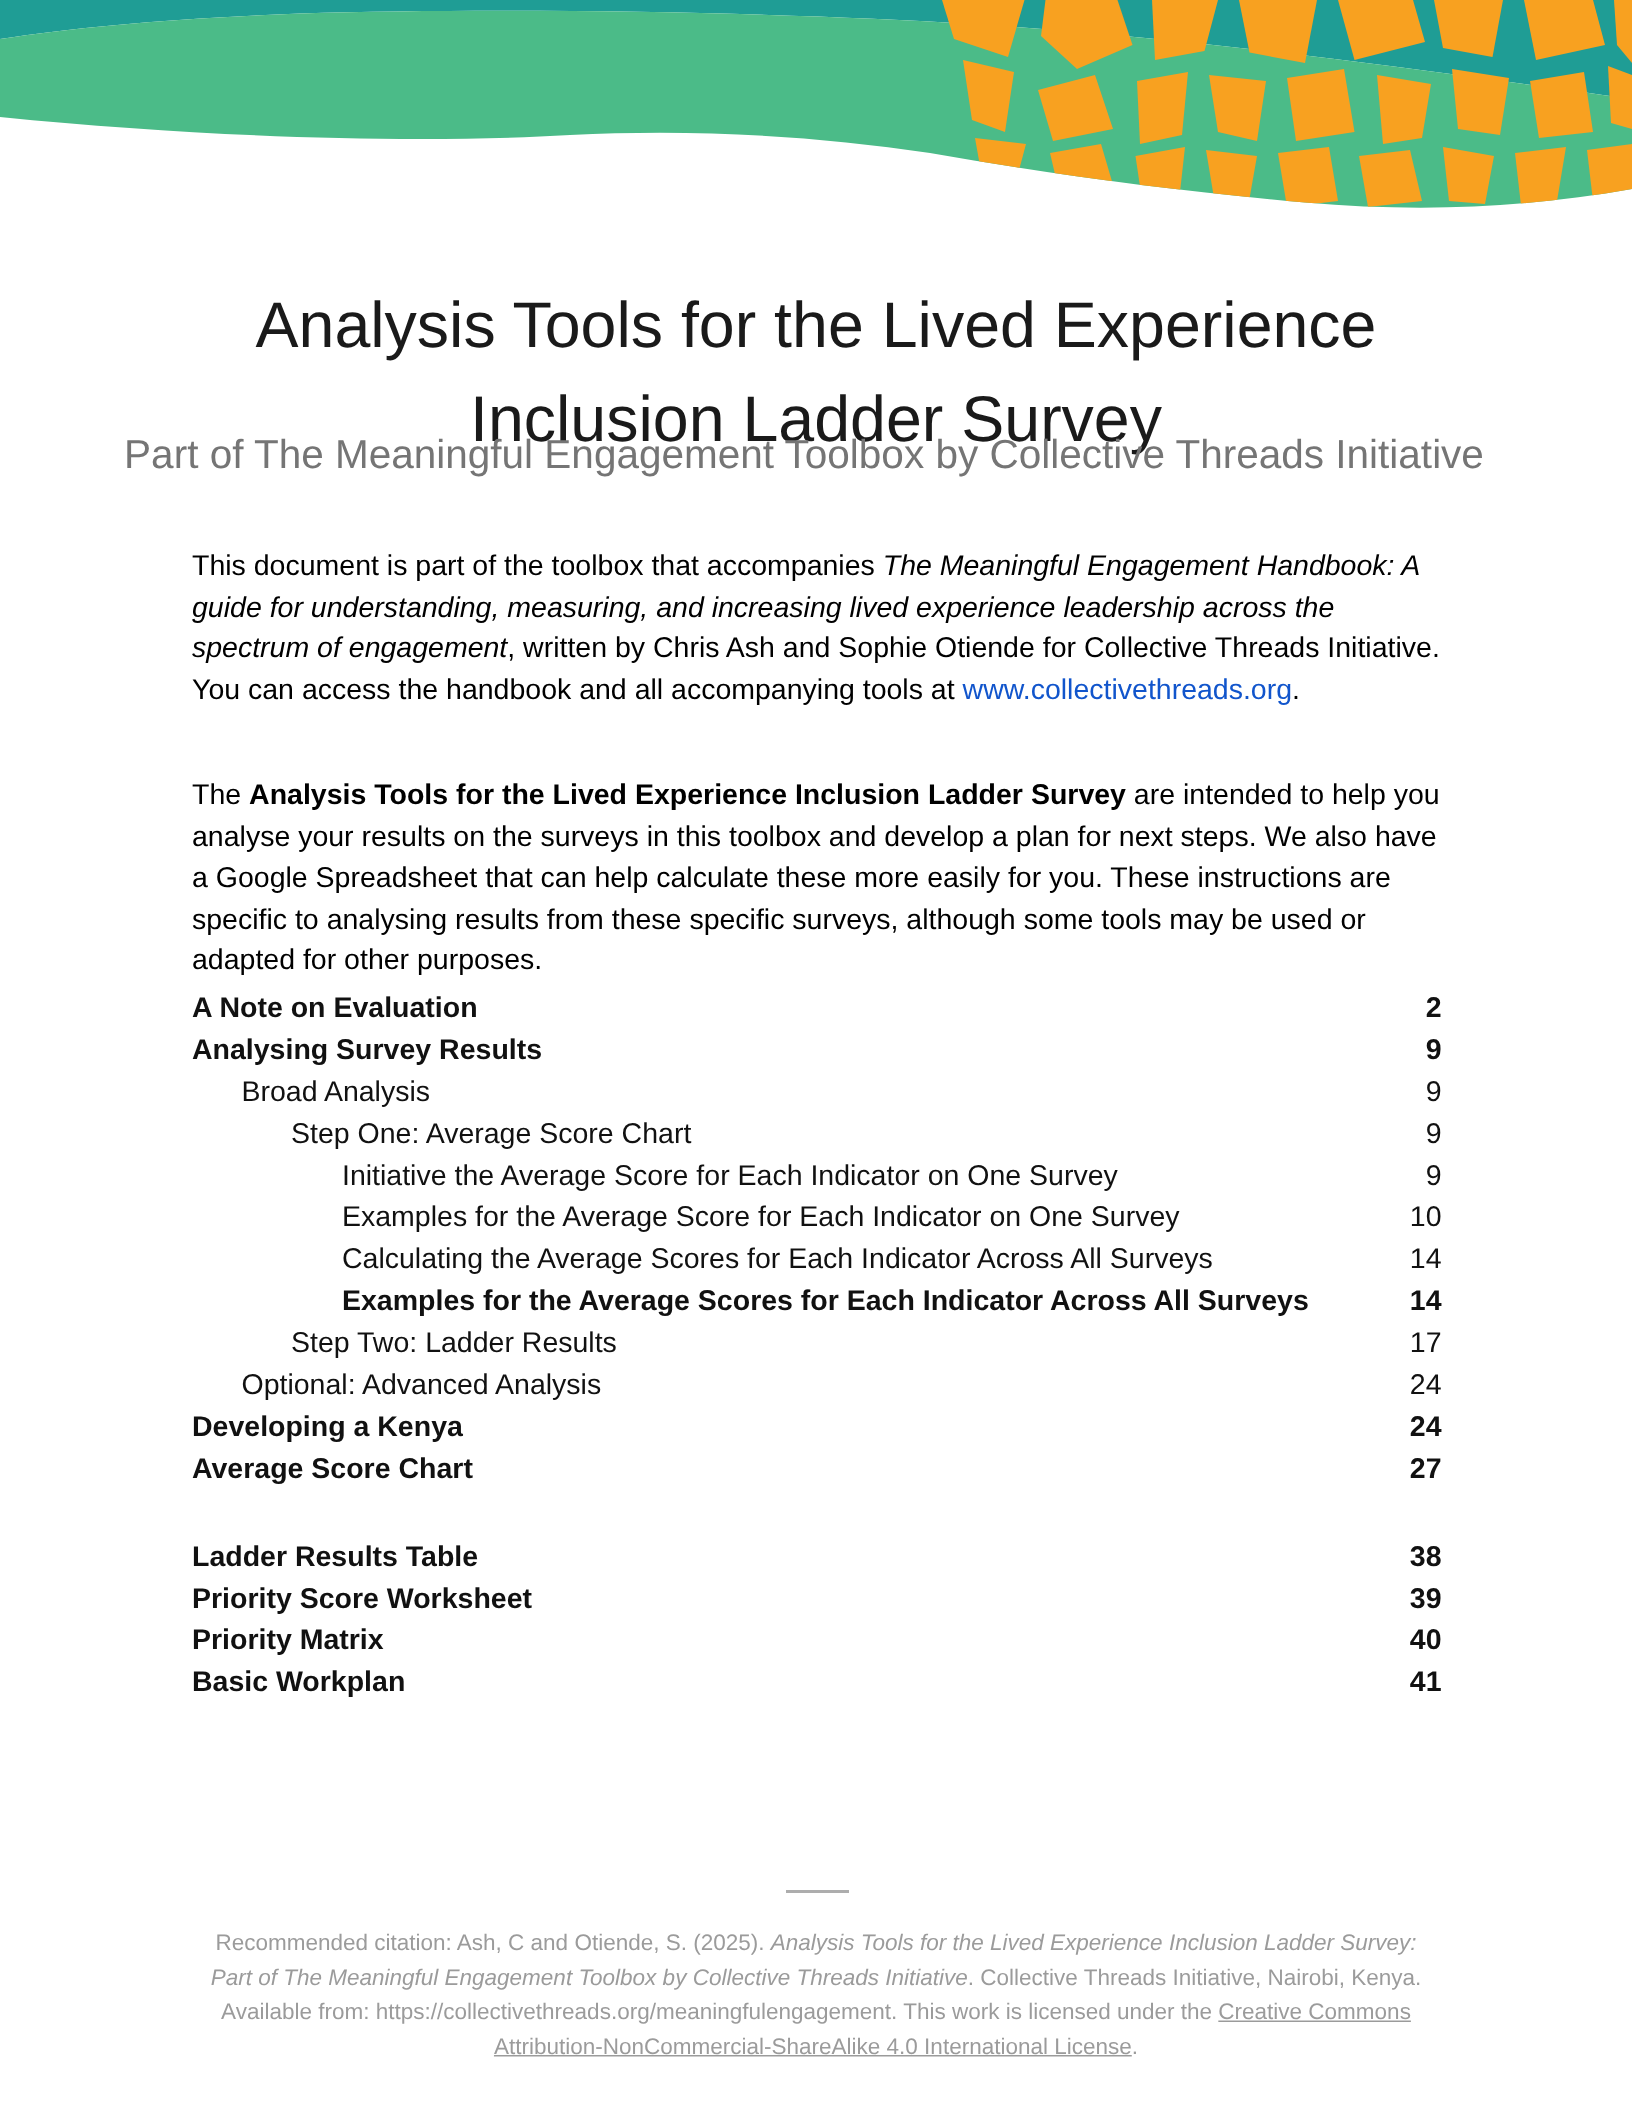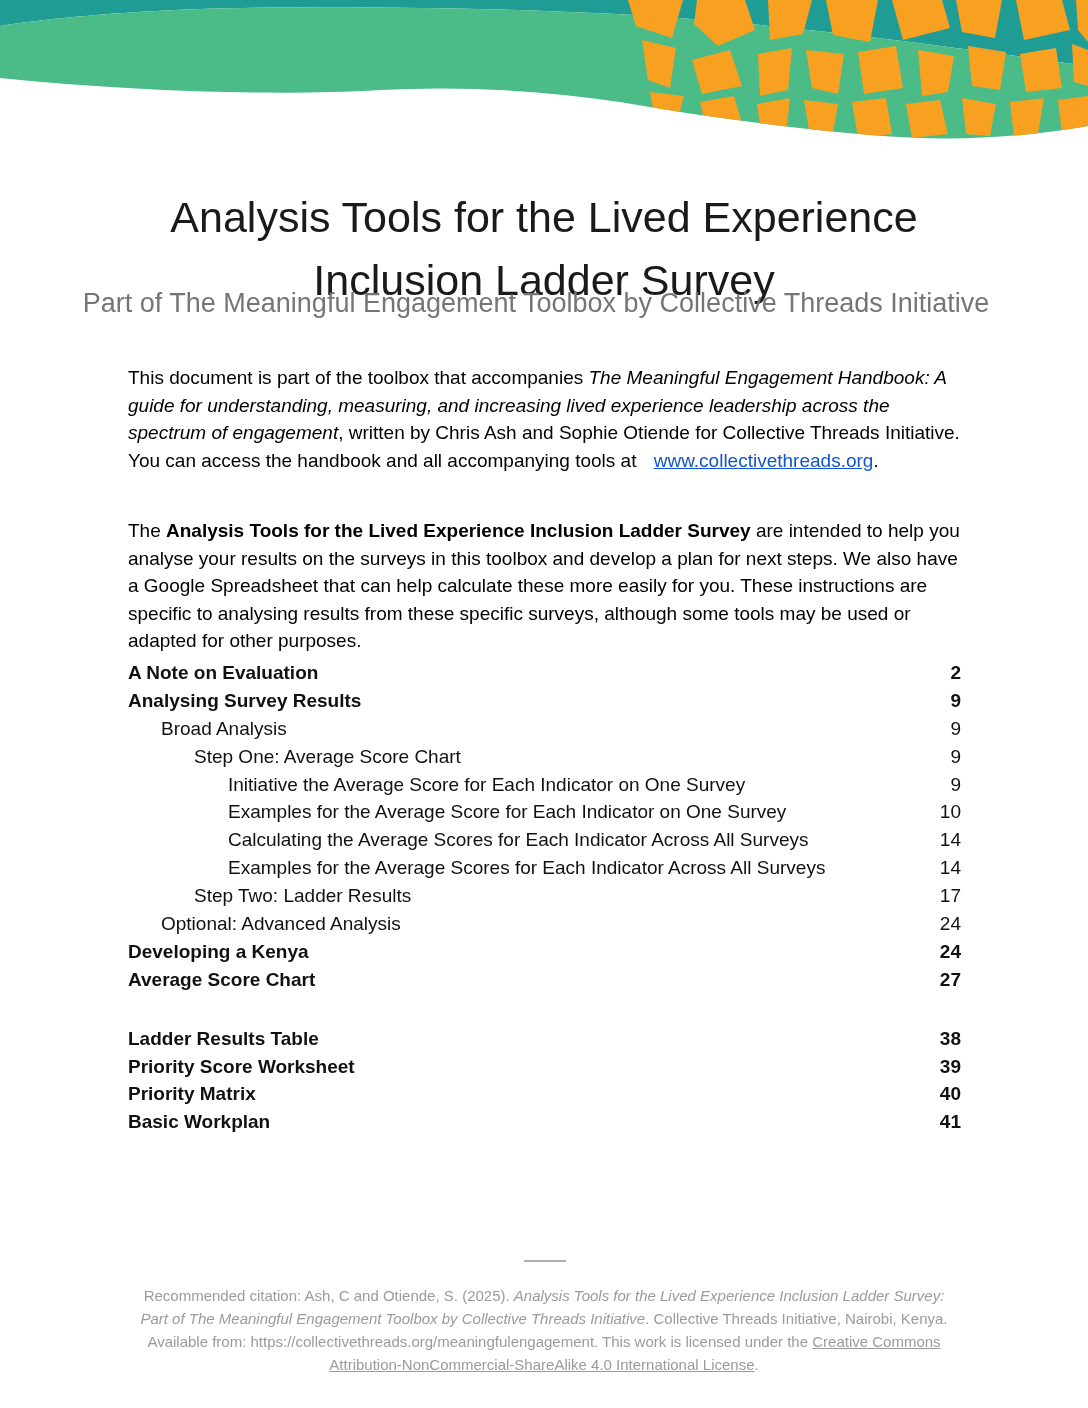--- a/index.html
+++ b/index.html
@@ -23,21 +23,21 @@
   }
   .doc-subtitle{
     position:absolute;top:288px;left:56px;width:960px;text-align:center;
     font-size:27px;line-height:30px;color:var(--subtitle-gray);
   }
   .para{position:absolute;left:128px;width:838px;font-size:19px;line-height:27.5px;color:#000;}
   .para-intro{top:345px;}
   .para-about{top:498px;}
   .seg-i{font-style:italic;}
   .seg-b{font-weight:bold;}
-  .seg-link{color:var(--link);text-decoration:underline;margin-left:12px;}
+  .seg-link{color:var(--link);}
   .seg-u{text-decoration:underline;}
   .toc{position:absolute;top:659px;left:128px;width:833px;font-size:19px;}
   .toc-row{display:flex;height:27.9px;line-height:27.9px;align-items:flex-start;gap:12px;}
   .toc-row.b{font-weight:bold;}
   .toc-label{white-space:nowrap;}
   .toc-dots{
     flex:1 1 auto;margin:0 1px;
     background-image:radial-gradient(circle, #000 1.15px, transparent 1.45px);
     background-size:6.8px 4px;background-repeat:repeat-x;
     background-position:left bottom 6px;
@@ -131,21 +131,21 @@
     <div class="toc-row" style="padding-left: 100px;">
       <span class="toc-label">Examples for the Average Score for Each Indicator on One Survey</span>
       <span class="toc-dots"></span>
       <span class="toc-page">10</span>
     </div>
     <div class="toc-row" style="padding-left: 100px;">
       <span class="toc-label">Calculating the Average Scores for Each Indicator Across All Surveys</span>
       <span class="toc-dots"></span>
       <span class="toc-page">14</span>
     </div>
-    <div class="toc-row" style="padding-left: 100px;">
+    <div class="toc-row" style="padding-left: 100px; font-weight: bold;">
       <span class="toc-label">Examples for the Average Scores for Each Indicator Across All Surveys</span>
       <span class="toc-dots"></span>
       <span class="toc-page">14</span>
     </div>
     <div class="toc-row" style="padding-left: 66px;">
       <span class="toc-label">Step Two: Ladder Results</span>
       <span class="toc-dots"></span>
       <span class="toc-page">17</span>
     </div>
     <div class="toc-row" style="padding-left: 33px;">

